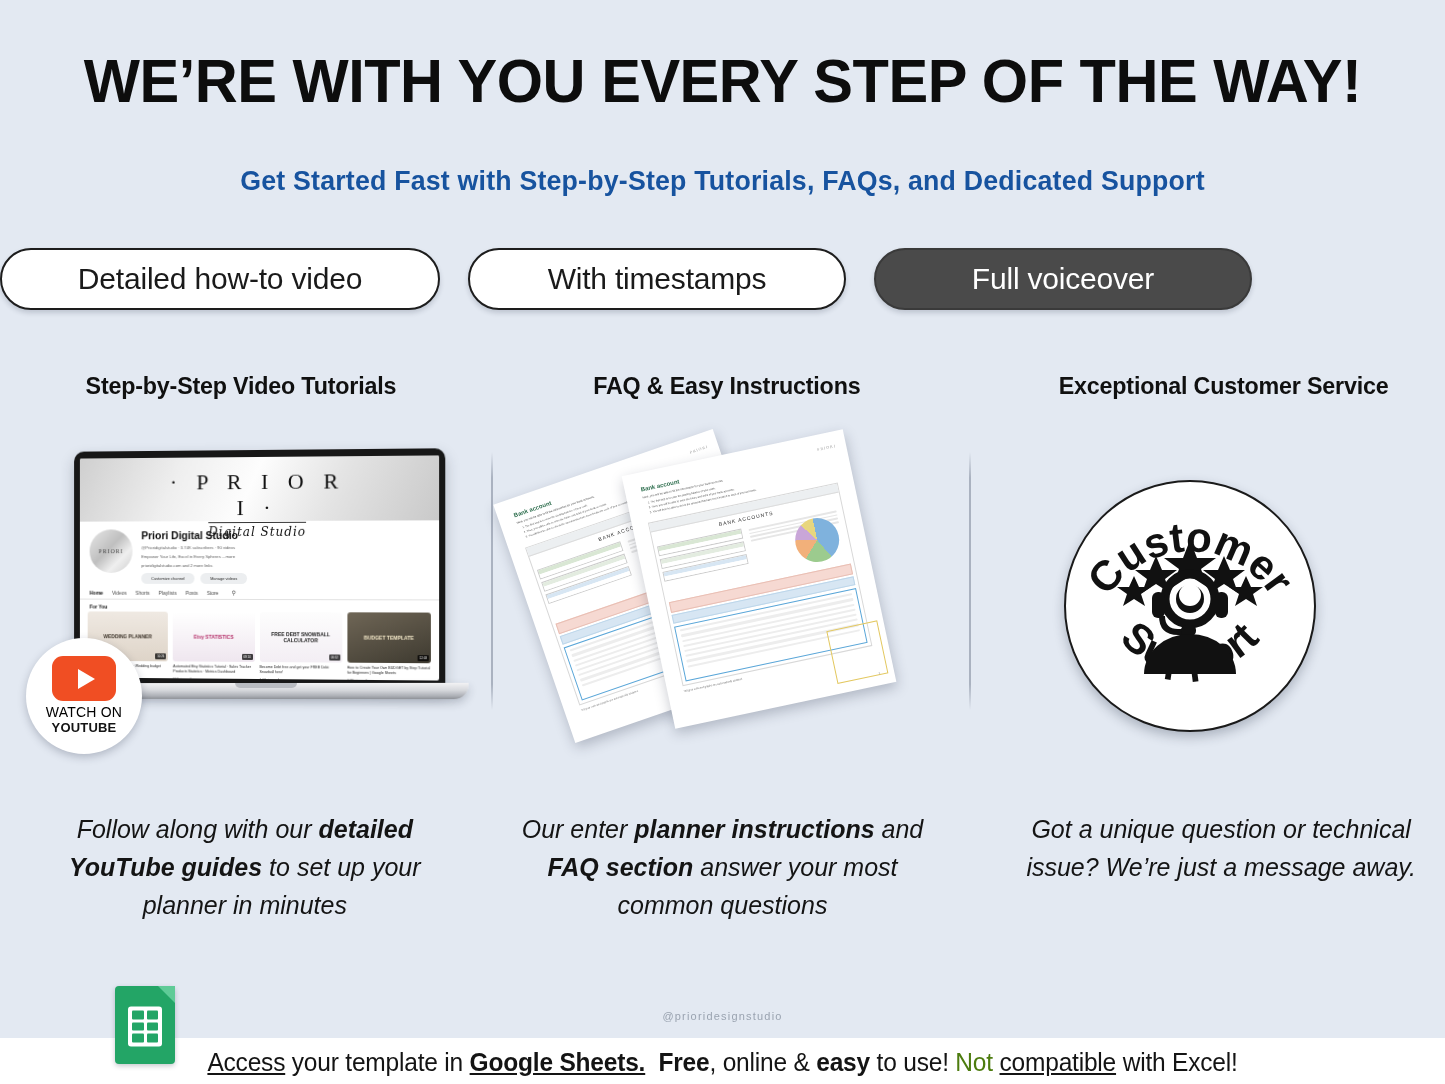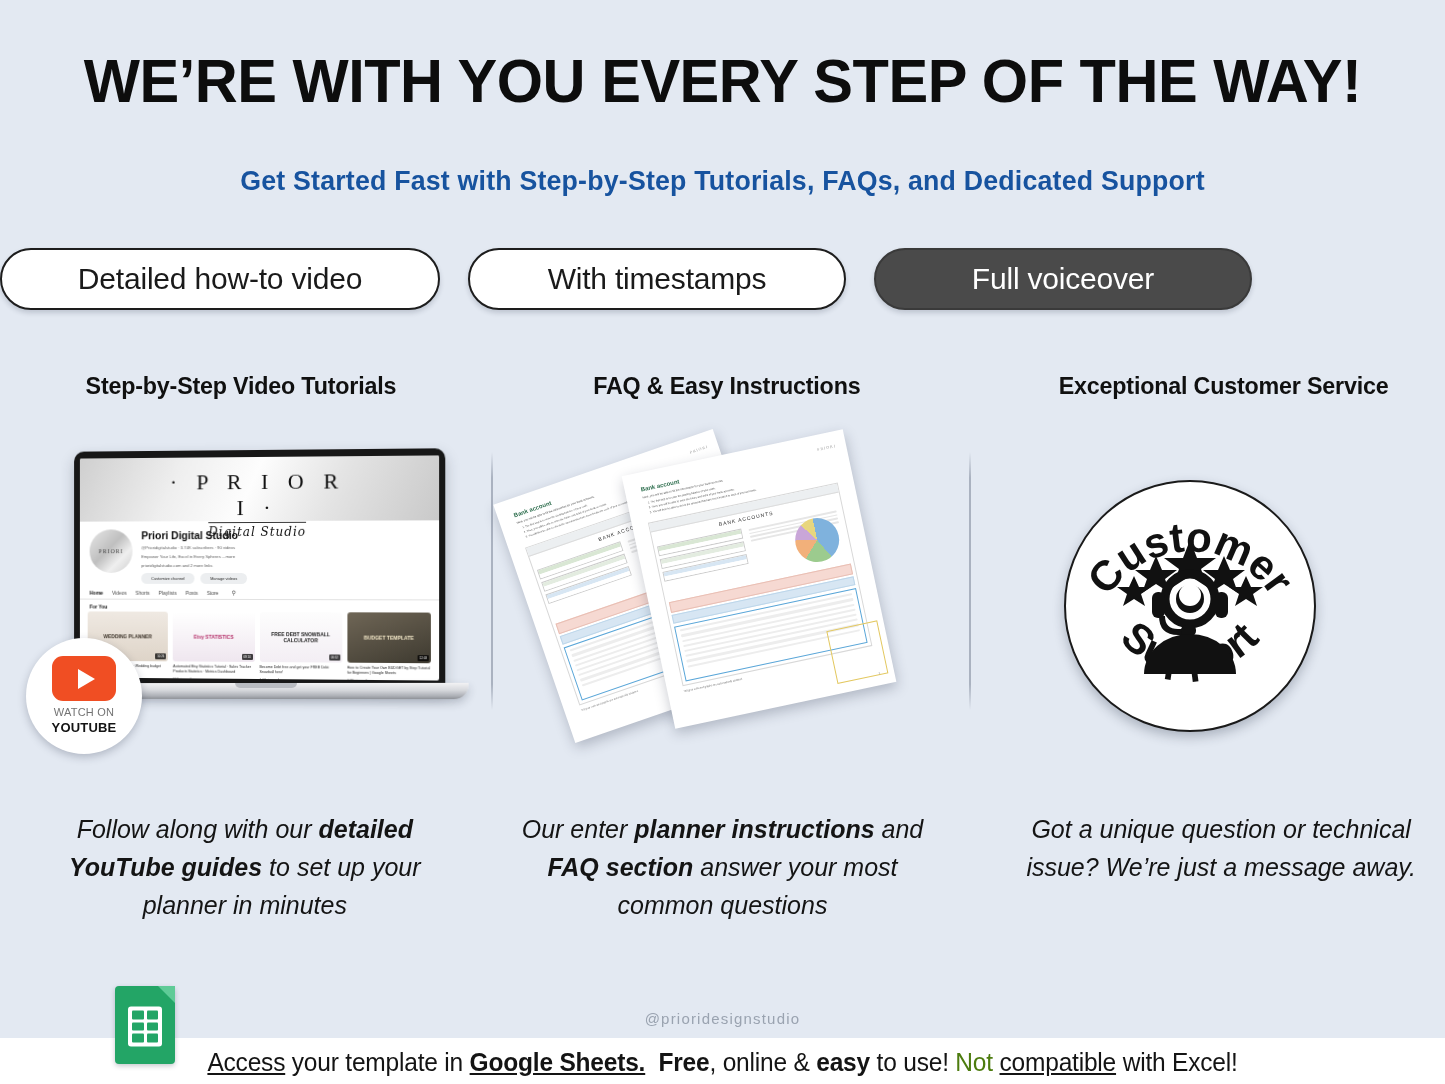--- a/index.html
+++ b/index.html
@@ -162,21 +162,21 @@
   }
   .yt-play{
     width:64px;height:45px;background:#f04e23;border-radius:11px;
     display:flex;align-items:center;justify-content:center;margin-bottom:4px;
   }
   .yt-play i{
     display:block;width:0;height:0;
     border-left:17px solid #fff;border-top:10px solid transparent;border-bottom:10px solid transparent;
     margin-left:4px;
   }
-  .yt-badge .l1{font-size:11px;color:#737373;letter-spacing:.2px;line-height:15px;}
+  .yt-badge .l1{font-size:14px;color:#000000;letter-spacing:.2px;line-height:15px;}
   .yt-badge .l2{font-size:13px;color:#141414;font-weight:700;letter-spacing:.2px;line-height:16px;}
 
   
   .papers{position:absolute;left:520px;top:450px;width:420px;height:310px;}
   .paper{
     position:absolute;background:#fff;
     box-shadow:0 5px 13px rgba(30,40,60,.26);
     overflow:hidden;padding:14px 16px;box-sizing:border-box;
   }
   .paper.back{left:8px;top:10px;width:232px;height:252px;transform:rotate(-19deg);}
@@ -228,21 +228,21 @@
     font-size:25px;line-height:38px;color:#141414;
     font-style:italic;padding:0 30px;box-sizing:border-box;
   }
   .cap b{font-weight:700;font-style:italic;}
   .cap.c1{padding-left:56px;padding-right:48px;}
   .cap.c3{padding-left:50px;padding-right:16px;}
 
   
   .watermark{
     position:absolute;top:1010px;left:0;width:1445px;text-align:center;
-    font-size:15px;letter-spacing:1.2px;color:#9aa3b0;
+    font-size:11px;letter-spacing:1.2px;color:#9aa3b0;
   }
   .footer-strip{
     position:absolute;left:0;top:1038px;width:1445px;height:46px;background:#ffffff;
   }
   .footer-line{
     position:absolute;left:0;top:1046px;width:1445px;text-align:center;
     font-size:25px;line-height:32px;color:#141414;letter-spacing:-0.2px;
     transform:scaleX(0.98);
   }
   .footer-line .u{text-decoration:underline;}

